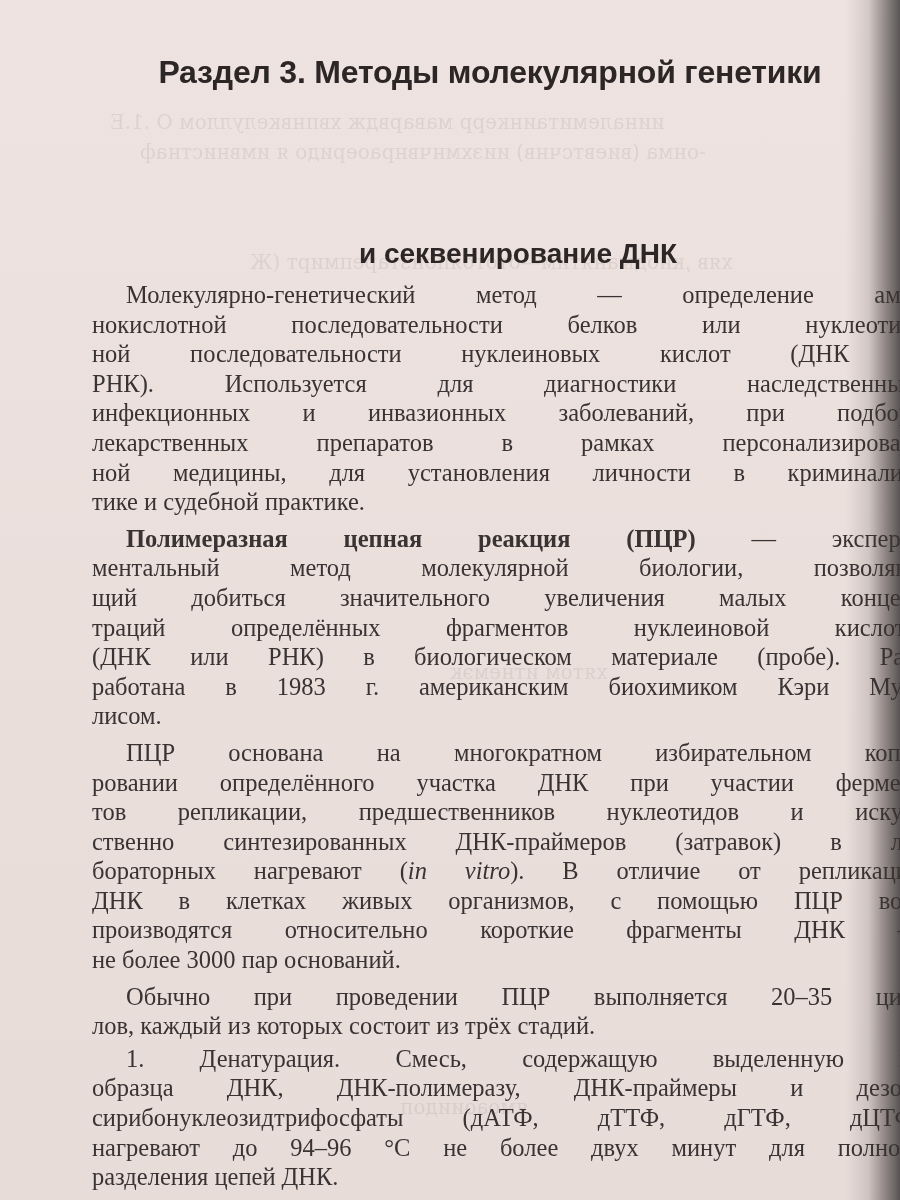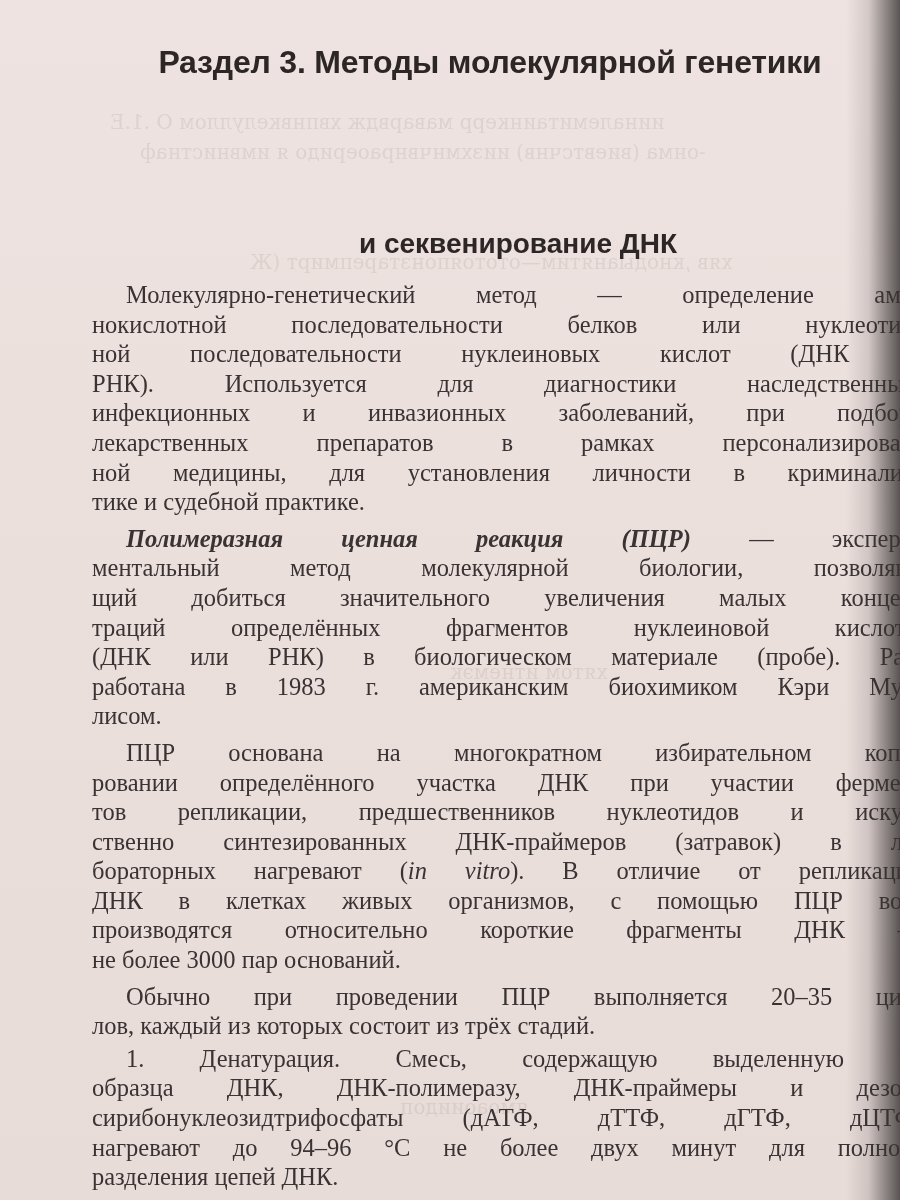--- a/index.html
+++ b/index.html
@@ -30,20 +30,21 @@
       transform: scaleX(-1);
       white-space: nowrap;
     }
     .heading {
       position: absolute;
       font-family: "Liberation Sans", sans-serif;
       font-weight: bold;
       color: #2c2626;
       text-align: center;
       white-space: nowrap;
+      margin-top: 10px;
     }
     .h1-line1 { left: 90px; top: 44px; width: 800px; font-size: 32px; letter-spacing: -0.2px; }
     .h1-line2 { left: 90px; top: 88px; width: 800px; font-size: 32px; padding-left: 40px; box-sizing: border-box; }
     .h2-line1 { left: 150px; top: 190px; width: 700px; font-size: 28px; }
     .h2-line2 { left: 168px; top: 228px; width: 700px; font-size: 28px; text-align: center; }
 
     .body-text {
       position: absolute;
       left: 92px;
       top: 280px;
@@ -60,21 +61,21 @@
       text-align: justify;
       text-align-last: justify;
       overflow: visible;
     }
     .line.last {
       text-align-last: left;
     }
     .indent { padding-left: 34px; }
     .para-gap { margin-top: 7px; }
     .bold { font-weight: normal; margin-top: 9px; }
-    .bolditalic { font-weight: bold; font-style: italic; }
+    .bolditalic { font-weight: bold; }
     .italic { font-style: italic; }
   </style>
 </head>
 <body>
 
 <div class="page">
 
   <div class="ghost" style="left:110px; top:110px;">ииналемитаинкерр маварвдж хвпнвкелуллом О .1.Е</div>
   <div class="ghost" style="left:140px; top:140px;">-онма (виевтсчнв) иизхмнчвнраоеридо я имвнистнаф</div>
   <div class="ghost" style="left:250px; top:250px;">хяв ,кнодыанятим—ототояпонзтарепмирт (Ж</div>

